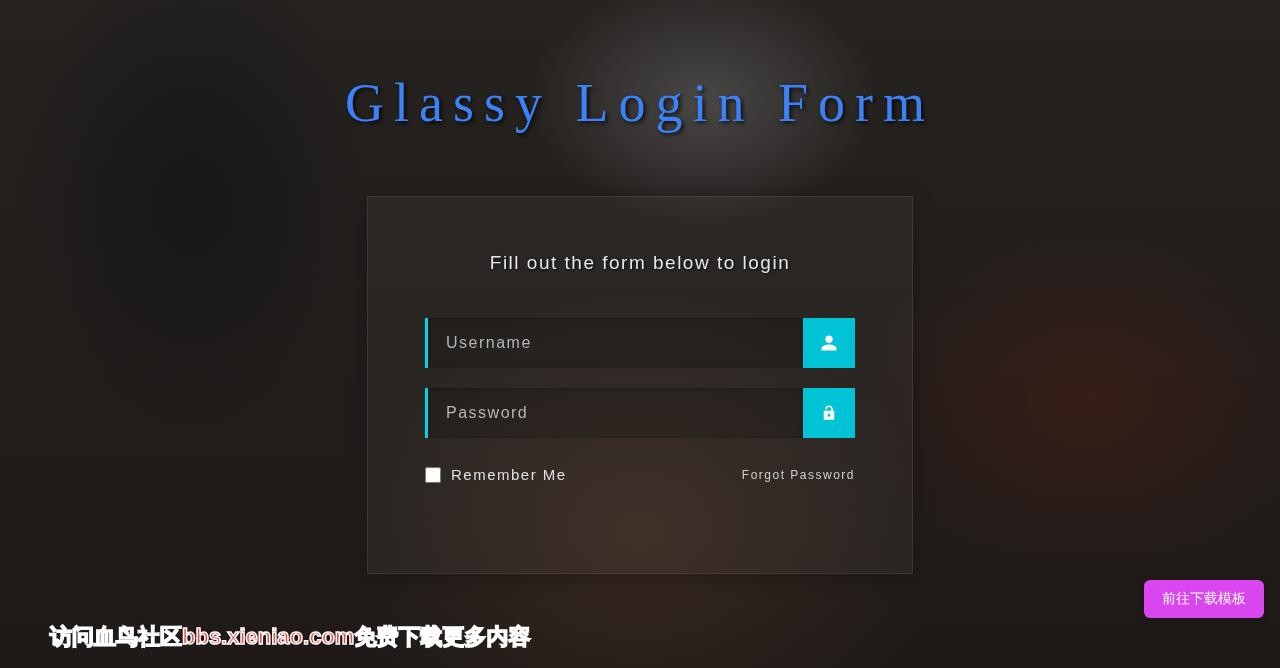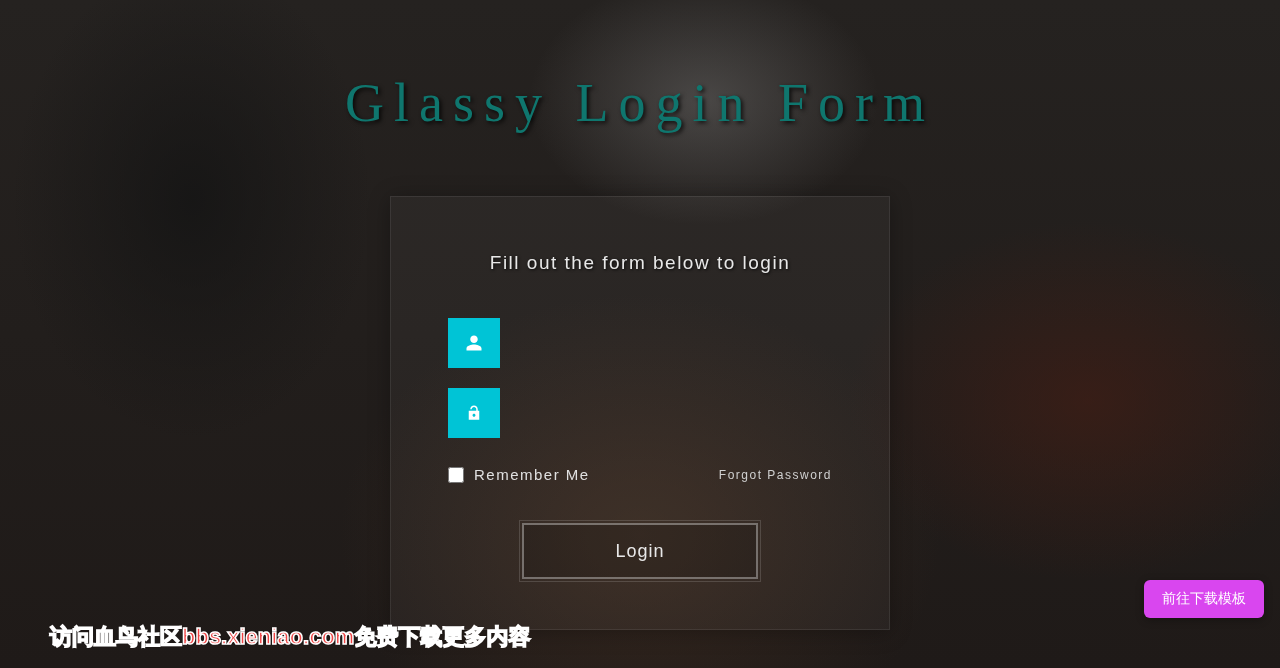--- a/index.html
+++ b/index.html
@@ -24,32 +24,32 @@
         radial-gradient(ellipse 400px 300px at 85% 60%, rgba(70,30,20,0.6) 0%, transparent 60%),
         radial-gradient(ellipse 350px 250px at 55% 15%, rgba(160,160,160,0.3) 0%, transparent 50%),
         radial-gradient(ellipse 300px 400px at 15% 30%, rgba(20,20,20,0.8) 0%, transparent 60%),
         radial-gradient(ellipse 500px 400px at 50% 80%, rgba(90,60,40,0.4) 0%, transparent 60%),
         linear-gradient(180deg, #252220 0%, #1f1a18 100%);
     }
     
     .page-title {
       position: relative;
       text-align: center;
-      color: #0f766e;
+      color: #3b82f6;
       font-size: 54px;
       font-weight: 300;
       letter-spacing: 10px;
       padding-top: 72px;
       font-family: Georgia, serif;
       text-shadow: 2px 2px 4px rgba(0,0,0,0.8);
     }
     
     .form-container {
       position: relative;
-      width: 500px;
+      width: 546px;
       margin: 62px auto 0;
       background: rgba(255,255,255,0.04);
       border: 1px solid rgba(255,255,255,0.08);
       padding: 55px 57px 50px;
       box-shadow: 0 2px 20px rgba(0,0,0,0.3);
     }
     
     .form-subtitle {
       color: #e8e8e8;
       text-align: center;
@@ -181,42 +181,43 @@
 
 <div class="bg-overlay"></div>
 
 <h1 class="page-title">Glassy Login Form</h1>
 
 <div class="form-container">
 
   <div class="form-subtitle">Fill out the form below to login</div>
 
   <div class="input-group">
+    <input type="text" class="input-field" placeholder="Username" style="">
     <div class="input-icon">
       <svg viewBox="0 0 24 24">
           <path d="M12 12c2.7 0 5-2.3 5-5s-2.3-5-5-5-5 2.3-5 5 2.3 5 5 5zm0 2c-3.3 0-10 1.7-10 5v3h20v-3c0-3.3-6.7-5-10-5z"></path>
         </svg>
     </div>
   </div>
 
   <div class="input-group">
+    <input type="password" class="input-field" placeholder="Password" style="">
     <div class="input-icon">
       <svg viewBox="0 0 24 24">
           <path d="M17 9V7c0-2.8-2.2-5-5-5S7 4.2 7 7h2c0-1.7 1.3-3 3-3s3 1.3 3 3v2H5v12h14V9h-2zm-5 8c-1.1 0-2-.9-2-2s.9-2 2-2 2 .9 2 2-.9 2-2 2z"></path>
         </svg>
     </div>
   </div>
 
   <div class="options-row">
     <div class="remember-wrap">
       <input type="checkbox" class="remember-checkbox" style="">
       <span class="remember-label">Remember Me</span>
     </div>
     <a class="forgot-link">Forgot Password</a>
   </div>
 
-  <button class="login-button">Login</button>
 
 </div>
 
 <div class="watermark">访问血鸟社区bbs.xieniao.com免费下载更多内容</div>
 
 <button class="download-button">前往下载模板</button>
 
 </body></html>

